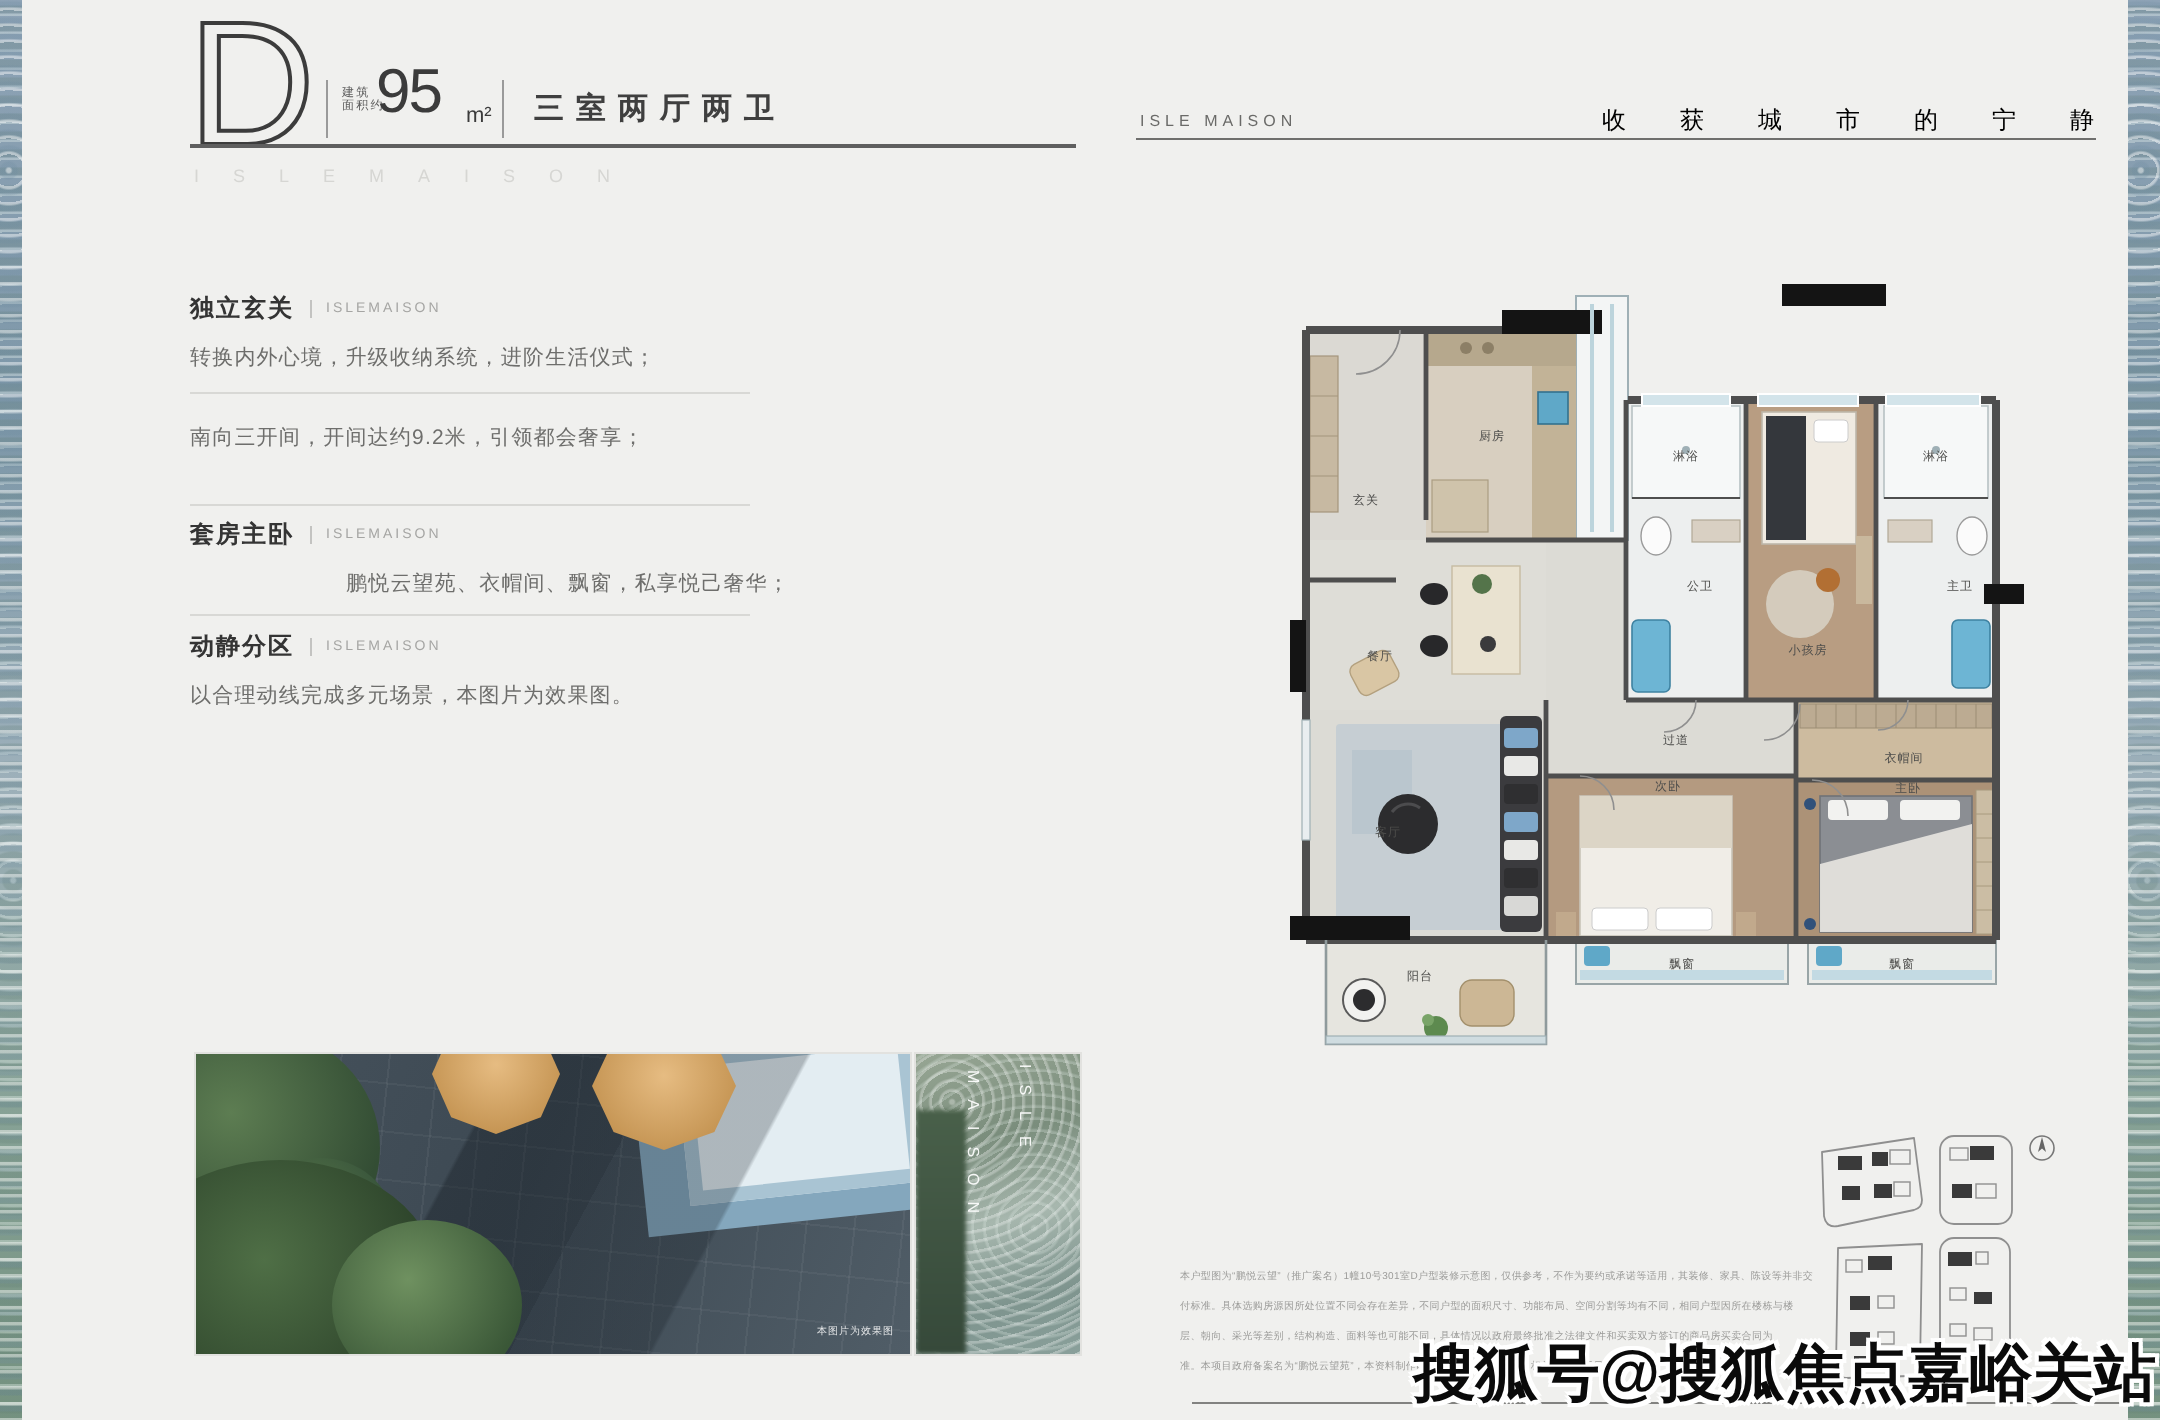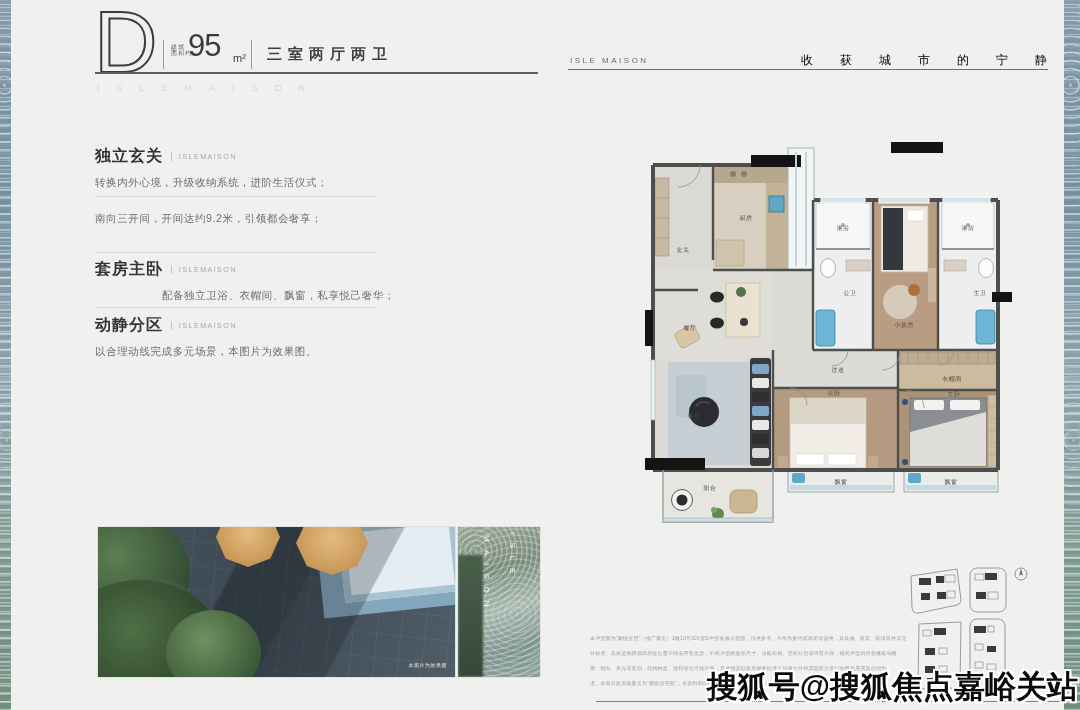--- a/index.html
+++ b/index.html
@@ -25,21 +25,21 @@
   .area-num{position:absolute;left:188px;top:28px;font-size:31px;font-weight:400;color:#3b3b3b;letter-spacing:-1px;}
   .area-unit{position:absolute;left:233px;top:52px;font-size:11px;color:#3b3b3b;}
   .layout-label{position:absolute;left:267px;top:45px;font-size:15px;letter-spacing:6px;color:#3f3f3f;font-weight:700;white-space:nowrap;}
   .hdr-rule{position:absolute;left:95px;top:72px;width:443px;height:2px;background:#5f5f5f;}
   .ghost-brand{position:absolute;left:97px;top:83px;font-size:9px;letter-spacing:17px;color:#d6d6d3;white-space:nowrap;}
 
   
   .feature{position:absolute;left:95px;width:300px;}
   .f1{top:146px;} .f2{top:203px;} .f3{top:259px;text-align:right;} .f4{top:315px;}
   .f-head{display:flex;align-items:center;}
-  .f-title{font-size:16px;font-weight:bold;color:#343434;letter-spacing:1px;}
+  .f-title{font-size:12px;font-weight:bold;color:#343434;letter-spacing:1px;}
   .f-brand{font-size:7px;color:#a5a5a3;letter-spacing:1.5px;border-left:1px solid #c3c3c1;padding-left:7px;margin-left:8px;line-height:9px;}
   .f-desc{margin-top:9px;font-size:10.5px;color:#6e6e6c;letter-spacing:.6px;white-space:nowrap;}
   .f-div{position:absolute;left:95px;width:280px;height:1px;background:#d8d8d5;}
   .fd1{top:196px;} .fd2{top:252px;} .fd3{top:307px;}
 
   
   .photo1{position:absolute;left:98px;top:527px;width:357px;height:150px;overflow:hidden;outline:1px solid #e2e2df;
     background:
       repeating-linear-gradient(96deg, rgba(255,255,255,.05) 0 1px, transparent 1px 24px),
       repeating-linear-gradient(6deg, rgba(255,255,255,.045) 0 1px, transparent 1px 24px),
@@ -119,21 +119,21 @@
   <div class="f-div fd1"></div>
   <div class="feature f2">
     <div class="f-desc">南向三开间，开间达约9.2米，引领都会奢享；</div>
   </div>
   <div class="f-div fd2"></div>
   <div class="feature f3">
     <div class="f-head">
       <span class="f-title">套房主卧</span>
       <span class="f-brand">ISLEMAISON</span>
     </div>
-    <div class="f-desc">配备独立卫浴、衣帽间、飘窗，私享悦己奢华；</div>
+    <div class="f-desc">鹏悦云望苑、衣帽间、飘窗，私享悦己奢华；</div>
   </div>
   <div class="f-div fd3"></div>
   <div class="feature f4">
     <div class="f-head">
       <span class="f-title">动静分区</span>
       <span class="f-brand">ISLEMAISON</span>
     </div>
     <div class="f-desc">以合理动线完成多元场景，本图片为效果图。</div>
   </div>
 

